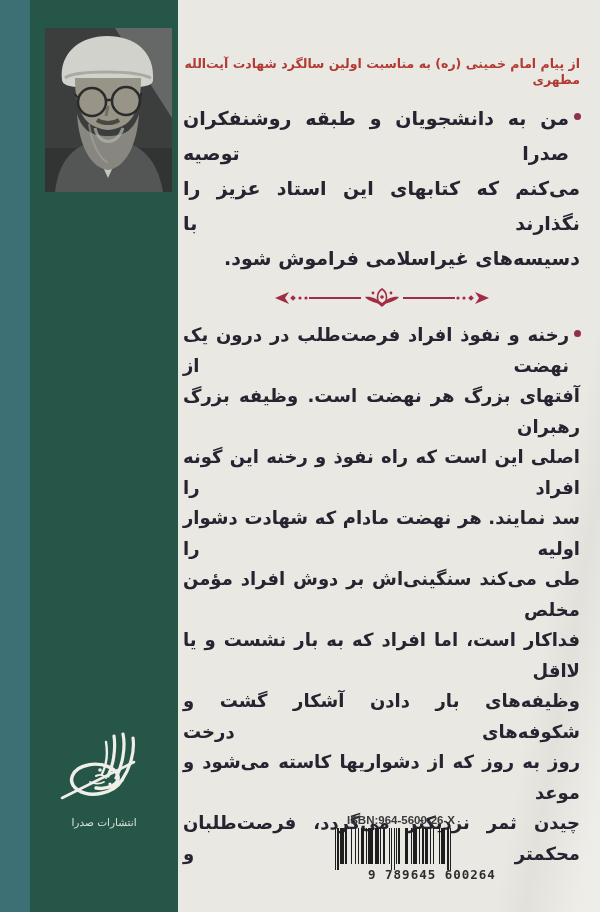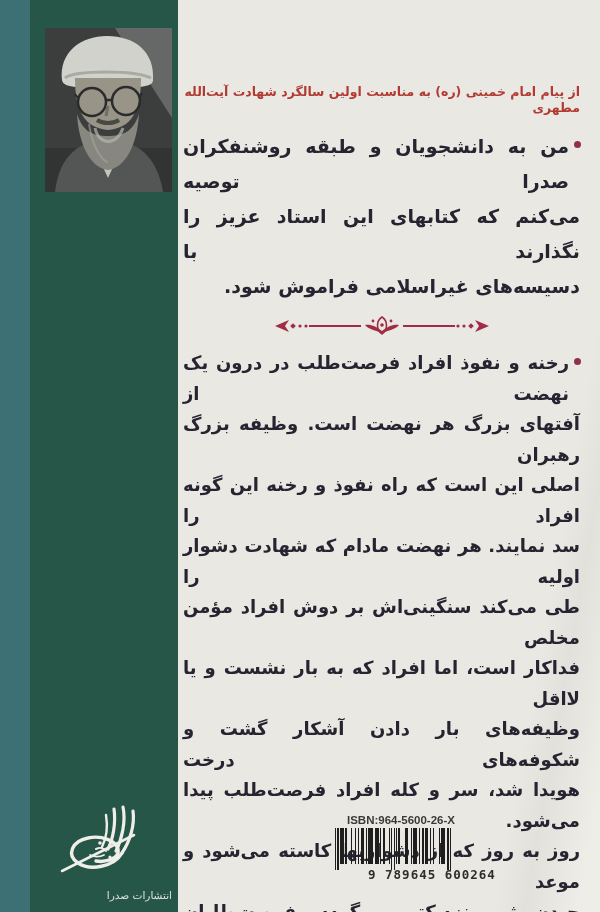--- a/index.html
+++ b/index.html
@@ -27,33 +27,33 @@
     background-position:0 0, 2px 2px;
   }
   
   .photo{
     position:absolute;left:15px;top:28px;width:127px;height:164px;
     background:#4a4a4a;overflow:hidden;
     box-shadow:inset 0 0 0 1px rgba(255,255,255,.08);
   }
   .photo svg{display:block;}
   
-  .logo{position:absolute;left:6px;top:805px;width:136px;text-align:right;}
+  .logo{position:absolute;left:6px;top:732px;width:136px;text-align:center;}
   .logo svg{display:block;margin:0 auto;}
   .logo-text{
     margin-top:2px;color:#efeee8;font-size:10.5px;letter-spacing:1px;
     font-family:"DejaVu Serif", serif;opacity:.92;
   }
   
   .content{
     position:absolute;left:183px;top:0;width:397px;
     direction:rtl;unicode-bidi:embed;
   }
   .attribution{
-    padding-top:84px;text-align:right;
+    padding-top:56px;text-align:right;
     color:#b23a33;font-size:12.5px;font-weight:700;line-height:16px;
   }
   .quote{position:relative;font-weight:700;}
   .quote .bullet{
     position:absolute;right:-1px;width:7px;height:7px;border-radius:50%;
     background:#8e3050;
   }
   .quote1{margin-top:13px;font-size:19px;line-height:35px;}
   .quote1 .bullet{top:12px;}
   .quote2{margin-top:10px;font-size:18px;line-height:30.5px;}
@@ -180,21 +180,20 @@
     <div class="quote quote2">
       <span class="bullet"></span>
       <div class="jlines">
           <div>رخنه و نفوذ افراد فرصت‌طلب در درون یک نهضت از</div>
           <div>آفتهای بزرگ هر نهضت است. وظیفه بزرگ رهبران</div>
           <div>اصلی این است که راه نفوذ و رخنه این گونه افراد را</div>
           <div>سد نمایند. هر نهضت مادام که شهادت دشوار اولیه را</div>
           <div>طی می‌کند سنگینی‌اش بر دوش افراد مؤمن مخلص</div>
           <div>فداکار است، اما افراد که به بار نشست و یا لااقل</div>
           <div>وظیفه‌های بار دادن آشکار گشت و شکوفه‌های درخت</div>
-          <div>هویدا شد، سر و کله افراد فرصت‌طلب پیدا می‌شود.</div>
           <div>روز به روز که از دشواریها کاسته می‌شود و موعد</div>
           <div>چیدن ثمر نزدیکتر می‌گردد، فرصت‌طلبان محکمتر و</div>
         </div>
 
     </div>
 
   </div>
 
   <div class="barcode">
     <div class="isbn-label">ISBN:964-5600-26-X</div>

